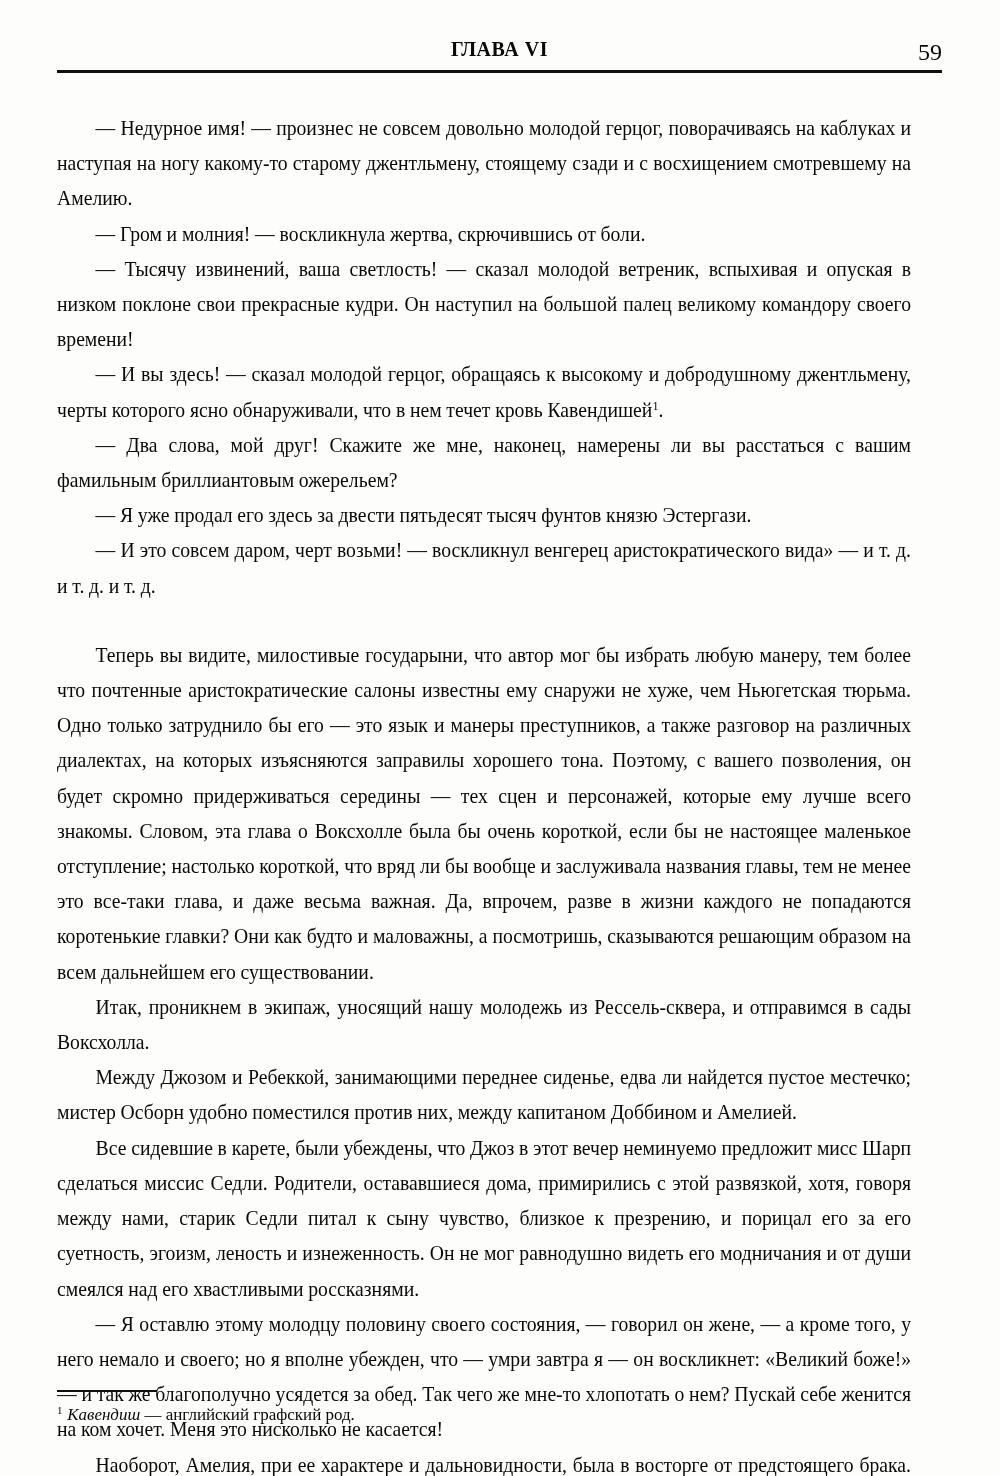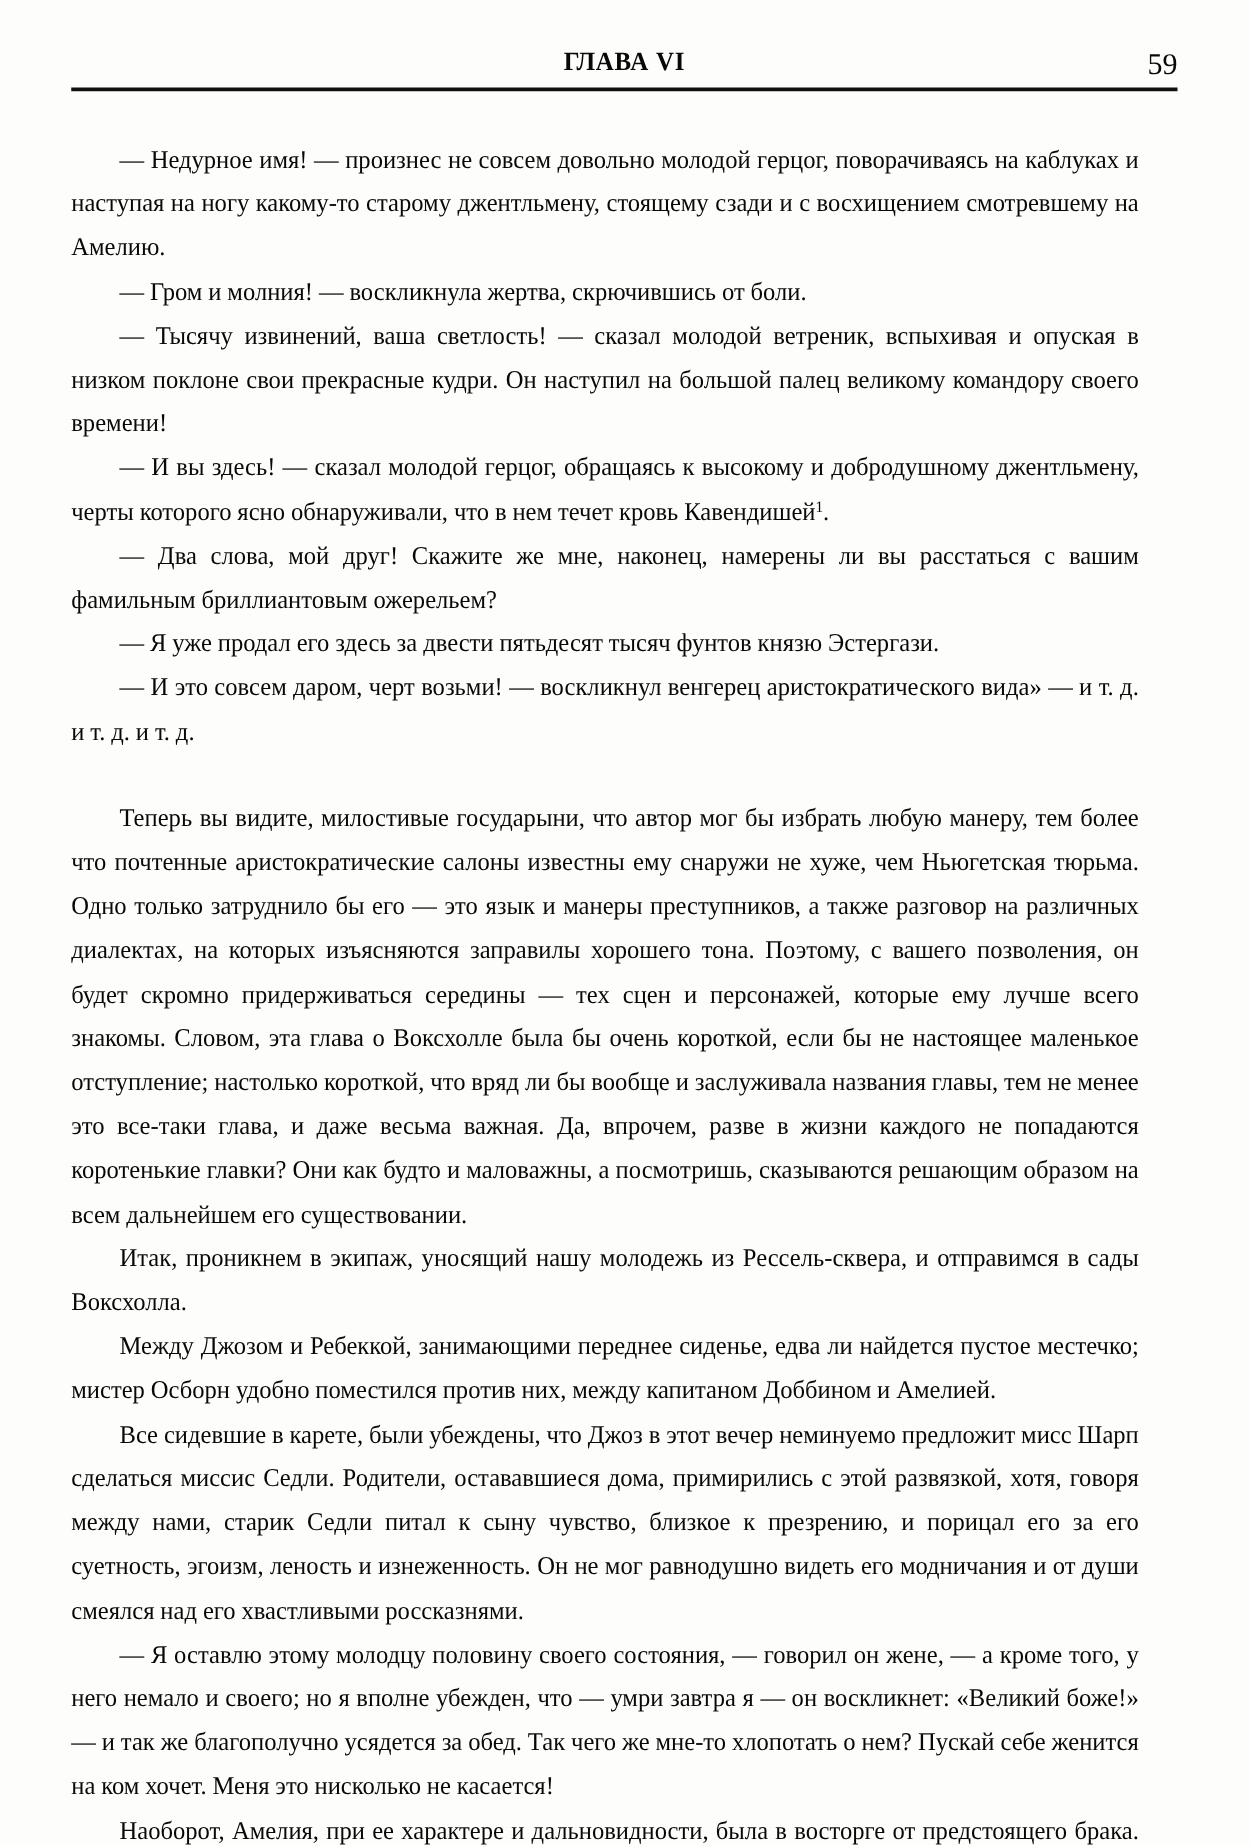--- a/index.html
+++ b/index.html
@@ -152,14 +152,20 @@
       <p>— Я уже продал его здесь за двести пятьдесят тысяч фунтов князю Эстергази.</p>
       <p>— И это совсем даром, черт возьми! — воскликнул венгерец аристократического вида» — и т. д. и т. д. и т. д.</p>
       <p class="gap-before">Теперь вы видите, милостивые государыни, что автор мог бы избрать любую манеру, тем более что почтенные аристократические салоны известны ему снаружи не хуже, чем Ньюгетская тюрьма. Одно только затруднило бы его — это язык и манеры преступников, а также разговор на различных диалектах, на которых изъясняются заправилы хорошего тона. Поэтому, с вашего позволения, он будет скромно придерживаться середины — тех сцен и персонажей, которые ему лучше всего знакомы. Словом, эта глава о Воксхолле была бы очень короткой, если бы не настоящее маленькое отступление; настолько короткой, что вряд ли бы вообще и заслуживала названия главы, тем не менее это все-таки глава, и даже весьма важная. Да, впрочем, разве в жизни каждого не попадаются коротенькие главки? Они как будто и маловажны, а посмотришь, сказываются решающим образом на всем дальнейшем его существовании.</p>
       <p>Итак, проникнем в экипаж, уносящий нашу молодежь из Рессель-сквера, и отправимся в сады Воксхолла.</p>
       <p>Между Джозом и Ребеккой, занимающими переднее сиденье, едва ли найдется пустое местечко; мистер Осборн удобно поместился против них, между капитаном Доббином и Амелией.</p>
       <p>Все сидевшие в карете, были убеждены, что Джоз в этот вечер неминуемо предложит мисс Шарп сделаться миссис Седли. Родители, остававшиеся дома, примирились с этой развязкой, хотя, говоря между нами, старик Седли питал к сыну чувство, близкое к презрению, и порицал его за его суетность, эгоизм, леность и изнеженность. Он не мог равнодушно видеть его модничания и от души смеялся над его хвастливыми россказнями.</p>
       <p>— Я оставлю этому молодцу половину своего состояния, — говорил он жене, — а кроме того, у него немало и своего; но я вполне убежден, что — умри завтра я — он воскликнет: «Великий боже!» — и так же благополучно усядется за обед. Так чего же мне-то хлопотать о нем? Пускай себе женится на ком хочет. Меня это нисколько не касается!</p>
       <p>Наоборот, Амелия, при ее характере и дальновидности, была в восторге от предстоящего брака. Раз или два Джоз собирался поговорить с ней о чем-то важном, и</p>
     </div>
 
+  <div class="footnote">
+    <div class="footnote-rule"></div>
+    <div class="footnote-text">
+      <sup class="footnote-marker">1</sup><span class="footnote-term">Кавендиш</span><span> — английский графский род.</span>
+    </div>
+  </div>
 
 </div>
 
 </body></html>

